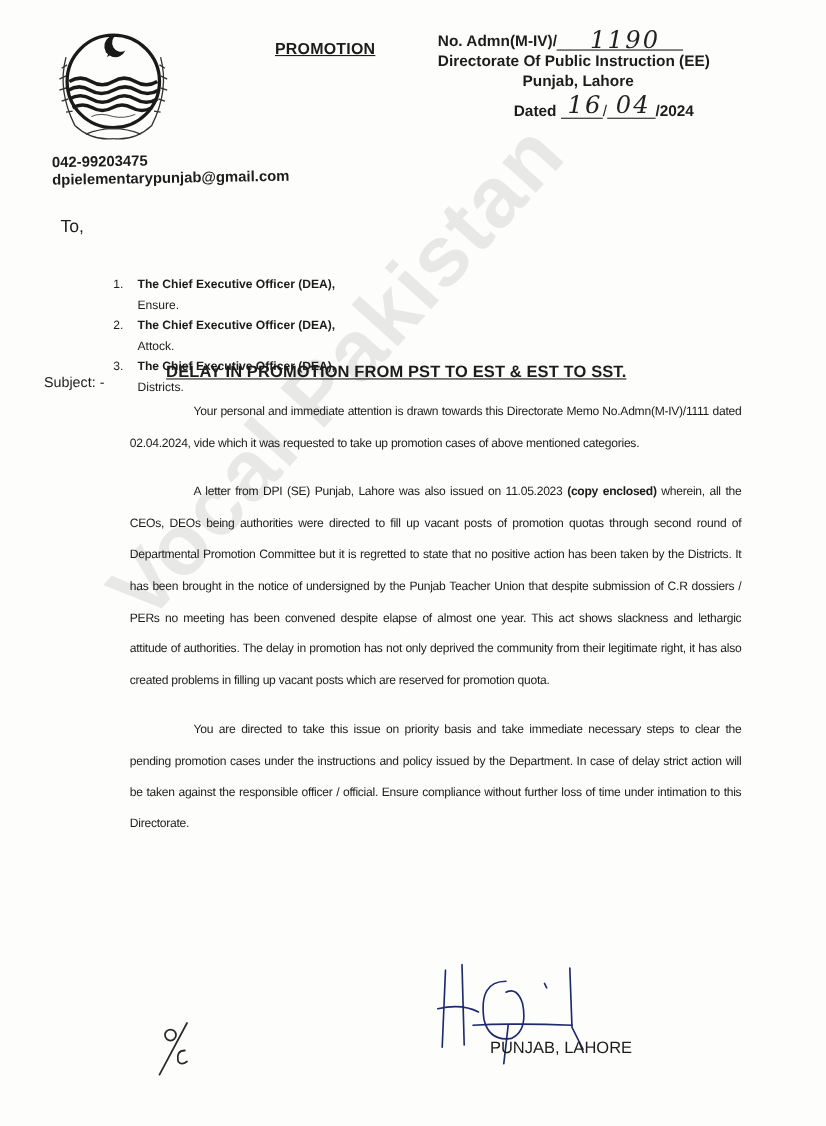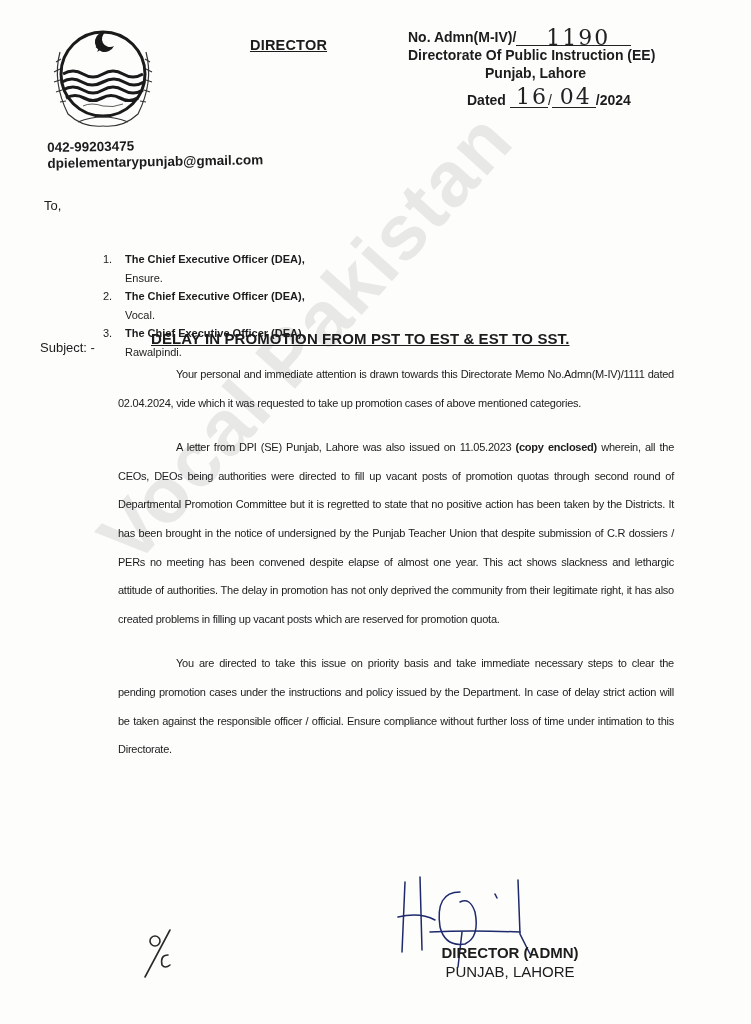--- a/index.html
+++ b/index.html
@@ -5,28 +5,28 @@
     html, body { margin: 0; padding: 0; }
     body {
       width: 751px; height: 1024px; position: relative; overflow: hidden;
       background: #fdfdfc;
       font-family: "Liberation Sans", sans-serif;
       color: #1c1c1c;
     }
     .abs { position: absolute; }
     .logo { left: 38px; top: 22px; width: 130px; height: 110px; }
     .reminder { left: 250px; top: 37px; font-size: 14.5px; font-weight: bold; text-decoration: underline; letter-spacing: 0.2px; }
-    .hdr-right { left: 408px; top: 28px; font-size: 14px; font-weight: bold; line-height: 18px; }
+    .hdr-right { left: 398px; top: 28px; font-size: 14px; font-weight: bold; line-height: 18px; }
     .hdr-right .no-line { display: flex; align-items: flex-end; }
     .fill-line { display: inline-block; border-bottom: 1px solid #222; position: relative; height: 17px; }
-    .hand { font-family: "DejaVu Serif", serif; font-weight: normal; color: #222; font-size: 22px; position: absolute; bottom: -2px; letter-spacing: 2px; margin-top: 42px; }
+    .hand { font-family: "DejaVu Serif", serif; font-style: italic; font-weight: normal; color: #222; font-size: 22px; position: absolute; bottom: -2px; letter-spacing: 2px; margin-top: 42px; }
     .hdr-right .place { padding-left: 77px; }
     .dated { left: 467px; top: 90px; font-size: 14px; font-weight: bold; display: flex; align-items: flex-end; }
     .contact { left: 47px; top: 140px; font-size: 13.5px; font-weight: bold; line-height: 16px; transform: rotate(-1deg); transform-origin: left top; }
-    .to { left: 44px; top: 198px; font-size: 13px; }
+    .to { left: 55px; top: 198px; font-size: 16px; }
     .recipients { left: 103px; top: 206px; font-size: 11px; line-height: 18.5px; margin-top: 44px; }
     .recipients .rn { display: inline-block; width: 22px; font-weight: normal; }
     .recipients .rt { font-weight: bold; }
     .recipients .rc { padding-left: 22px; display: block; }
     .subject-label { left: 40px; top: 340px; font-size: 13px; }
     .subject { left: 127px; top: 330px; font-size: 15px; font-weight: bold; text-decoration: underline; letter-spacing: 0.1px; margin-left: 24px; }
     .body-text {
       left: 118px; top: 360px; width: 556px;
       font-size: 11px; line-height: 28.6px; text-align: justify;
       font-family: "Liberation Sans Narrow", "Liberation Sans", sans-serif;
@@ -66,21 +66,21 @@
   <path d="M45 84 q8 -4 20 0 q10 2 20 -2" stroke="#333" stroke-width="0.8" fill="none"></path>
   <g fill="none" stroke="#333" stroke-width="1.2">
     <path d="M22 30 q-8 30 8 62 q15 14 35 12"></path>
     <path d="M108 30 q8 30 -8 62 q-15 14 -35 12"></path>
     <path d="M18 40 l5 -3 M16 50 l6 -3 M16 60 l6 -2 M18 70 l6 -2 M22 80 l6 -1"></path>
     <path d="M112 40 l-5 -3 M114 50 l-6 -3 M114 60 l-6 -2 M112 70 l-6 -2 M108 80 l-6 -1"></path>
     <path d="M40 100 q25 -10 50 0"></path>
   </g>
 </svg>
 
-<div class="abs reminder">DIRECTOR</div>
+<div class="abs reminder">PROMOTION</div>
 
 <div class="abs hdr-right">
   <div class="no-line">
     <span>No. Admn(M-IV)/</span>
     <span class="fill-line" style="width:115px;">
       <span class="hand" style="left:30px;">1190</span>
     </span>
   </div>
   <div>Directorate Of Public  Instruction (EE)</div>
   <div class="place">Punjab, Lahore</div>
@@ -105,25 +105,25 @@
 
 <div class="abs to">To,</div>
 
 <div class="abs recipients">
   <div>
     <span class="rn">1.</span><span class="rt">The Chief Executive Officer (DEA),</span>
     <span class="rc">Ensure.</span>
   </div>
   <div>
     <span class="rn">2.</span><span class="rt">The Chief Executive Officer (DEA),</span>
-    <span class="rc">Vocal.</span>
+    <span class="rc">Attock.</span>
   </div>
   <div>
     <span class="rn">3.</span><span class="rt">The Chief Executive Officer (DEA),</span>
-    <span class="rc">Rawalpindi.</span>
+    <span class="rc">Districts.</span>
   </div>
 </div>
 
 <div class="abs subject-label">Subject: -</div>
 <div class="abs subject">DELAY IN PROMOTION FROM PST TO EST &amp; EST TO SST.</div>
 
 <div class="abs body-text">
   <p>Your personal and immediate attention is drawn towards this Directorate Memo No.Admn(M-IV)/1111 dated 02.04.2024, vide which it was requested to take up promotion cases of above mentioned categories.</p>
   <p><span>A letter from DPI (SE) Punjab, Lahore was also issued on 11.05.2023 </span><b>(copy enclosed)</b><span> wherein, all the CEOs, DEOs being authorities were directed to fill up vacant posts of promotion quotas through second round of Departmental Promotion Committee but it is regretted to state that no positive action has been taken by the Districts. It has been brought in the notice of undersigned by the Punjab Teacher Union that despite submission of C.R dossiers / PERs no meeting has been convened despite elapse of almost one year. This act shows slackness and lethargic attitude of authorities. The delay in promotion has not only deprived the community from their legitimate right, it has also created problems in filling up vacant posts which are reserved for promotion quota.</span></p>
   <p>You are directed to take this issue on priority basis and take immediate necessary steps to clear the pending promotion cases under the instructions and policy issued by the Department. In case of delay strict action will be taken against the responsible officer / official. Ensure compliance without further loss of time under intimation to this Directorate.</p>
@@ -144,15 +144,14 @@
 
 <svg class="abs initials" viewBox="0 0 50 60">
   <g fill="none" stroke="#2a2a2a" stroke-width="1.6" stroke-linecap="round">
     <path d="M30 5 L5 52"></path>
     <circle cx="15" cy="16" r="5"></circle>
     <path d="M28 30 q-8 0 -6 10 q3 4 8 0"></path>
   </g>
 </svg>
 
 <div class="abs sig-block">
-  <div class="s1">DIRECTOR (ADMN)</div>
   <div class="s3">PUNJAB, LAHORE</div>
 </div>
 
 </body></html>

